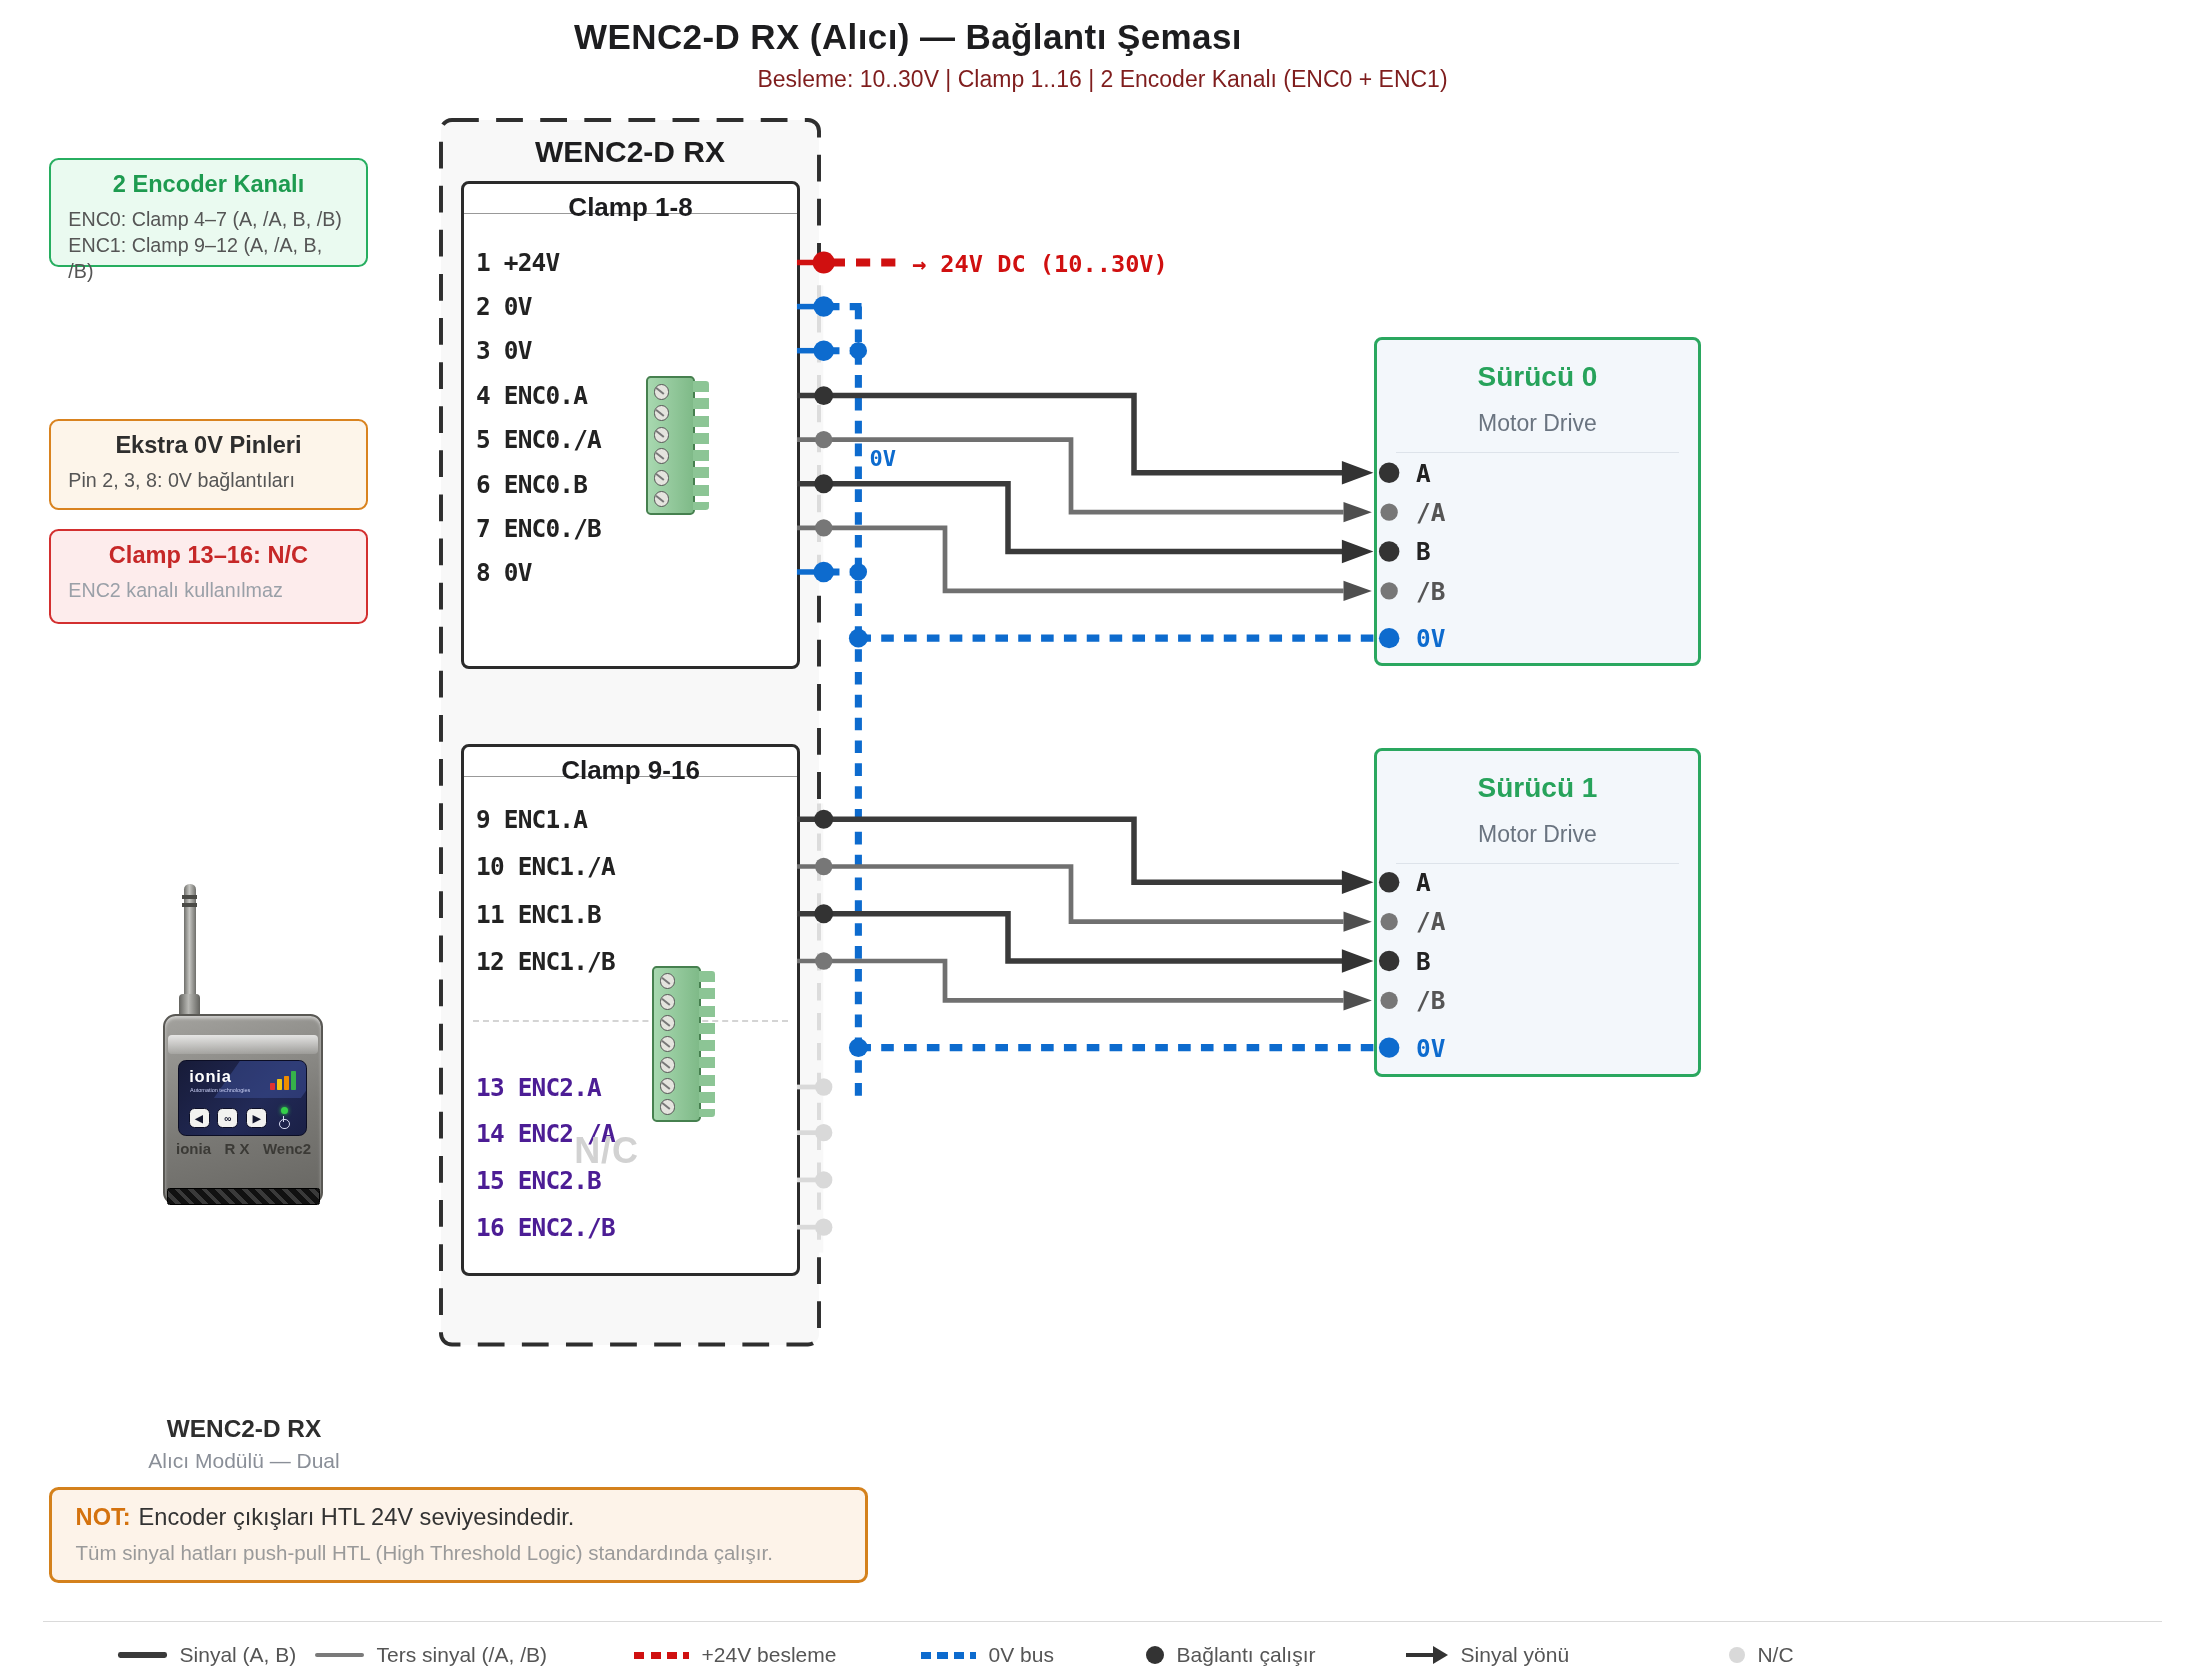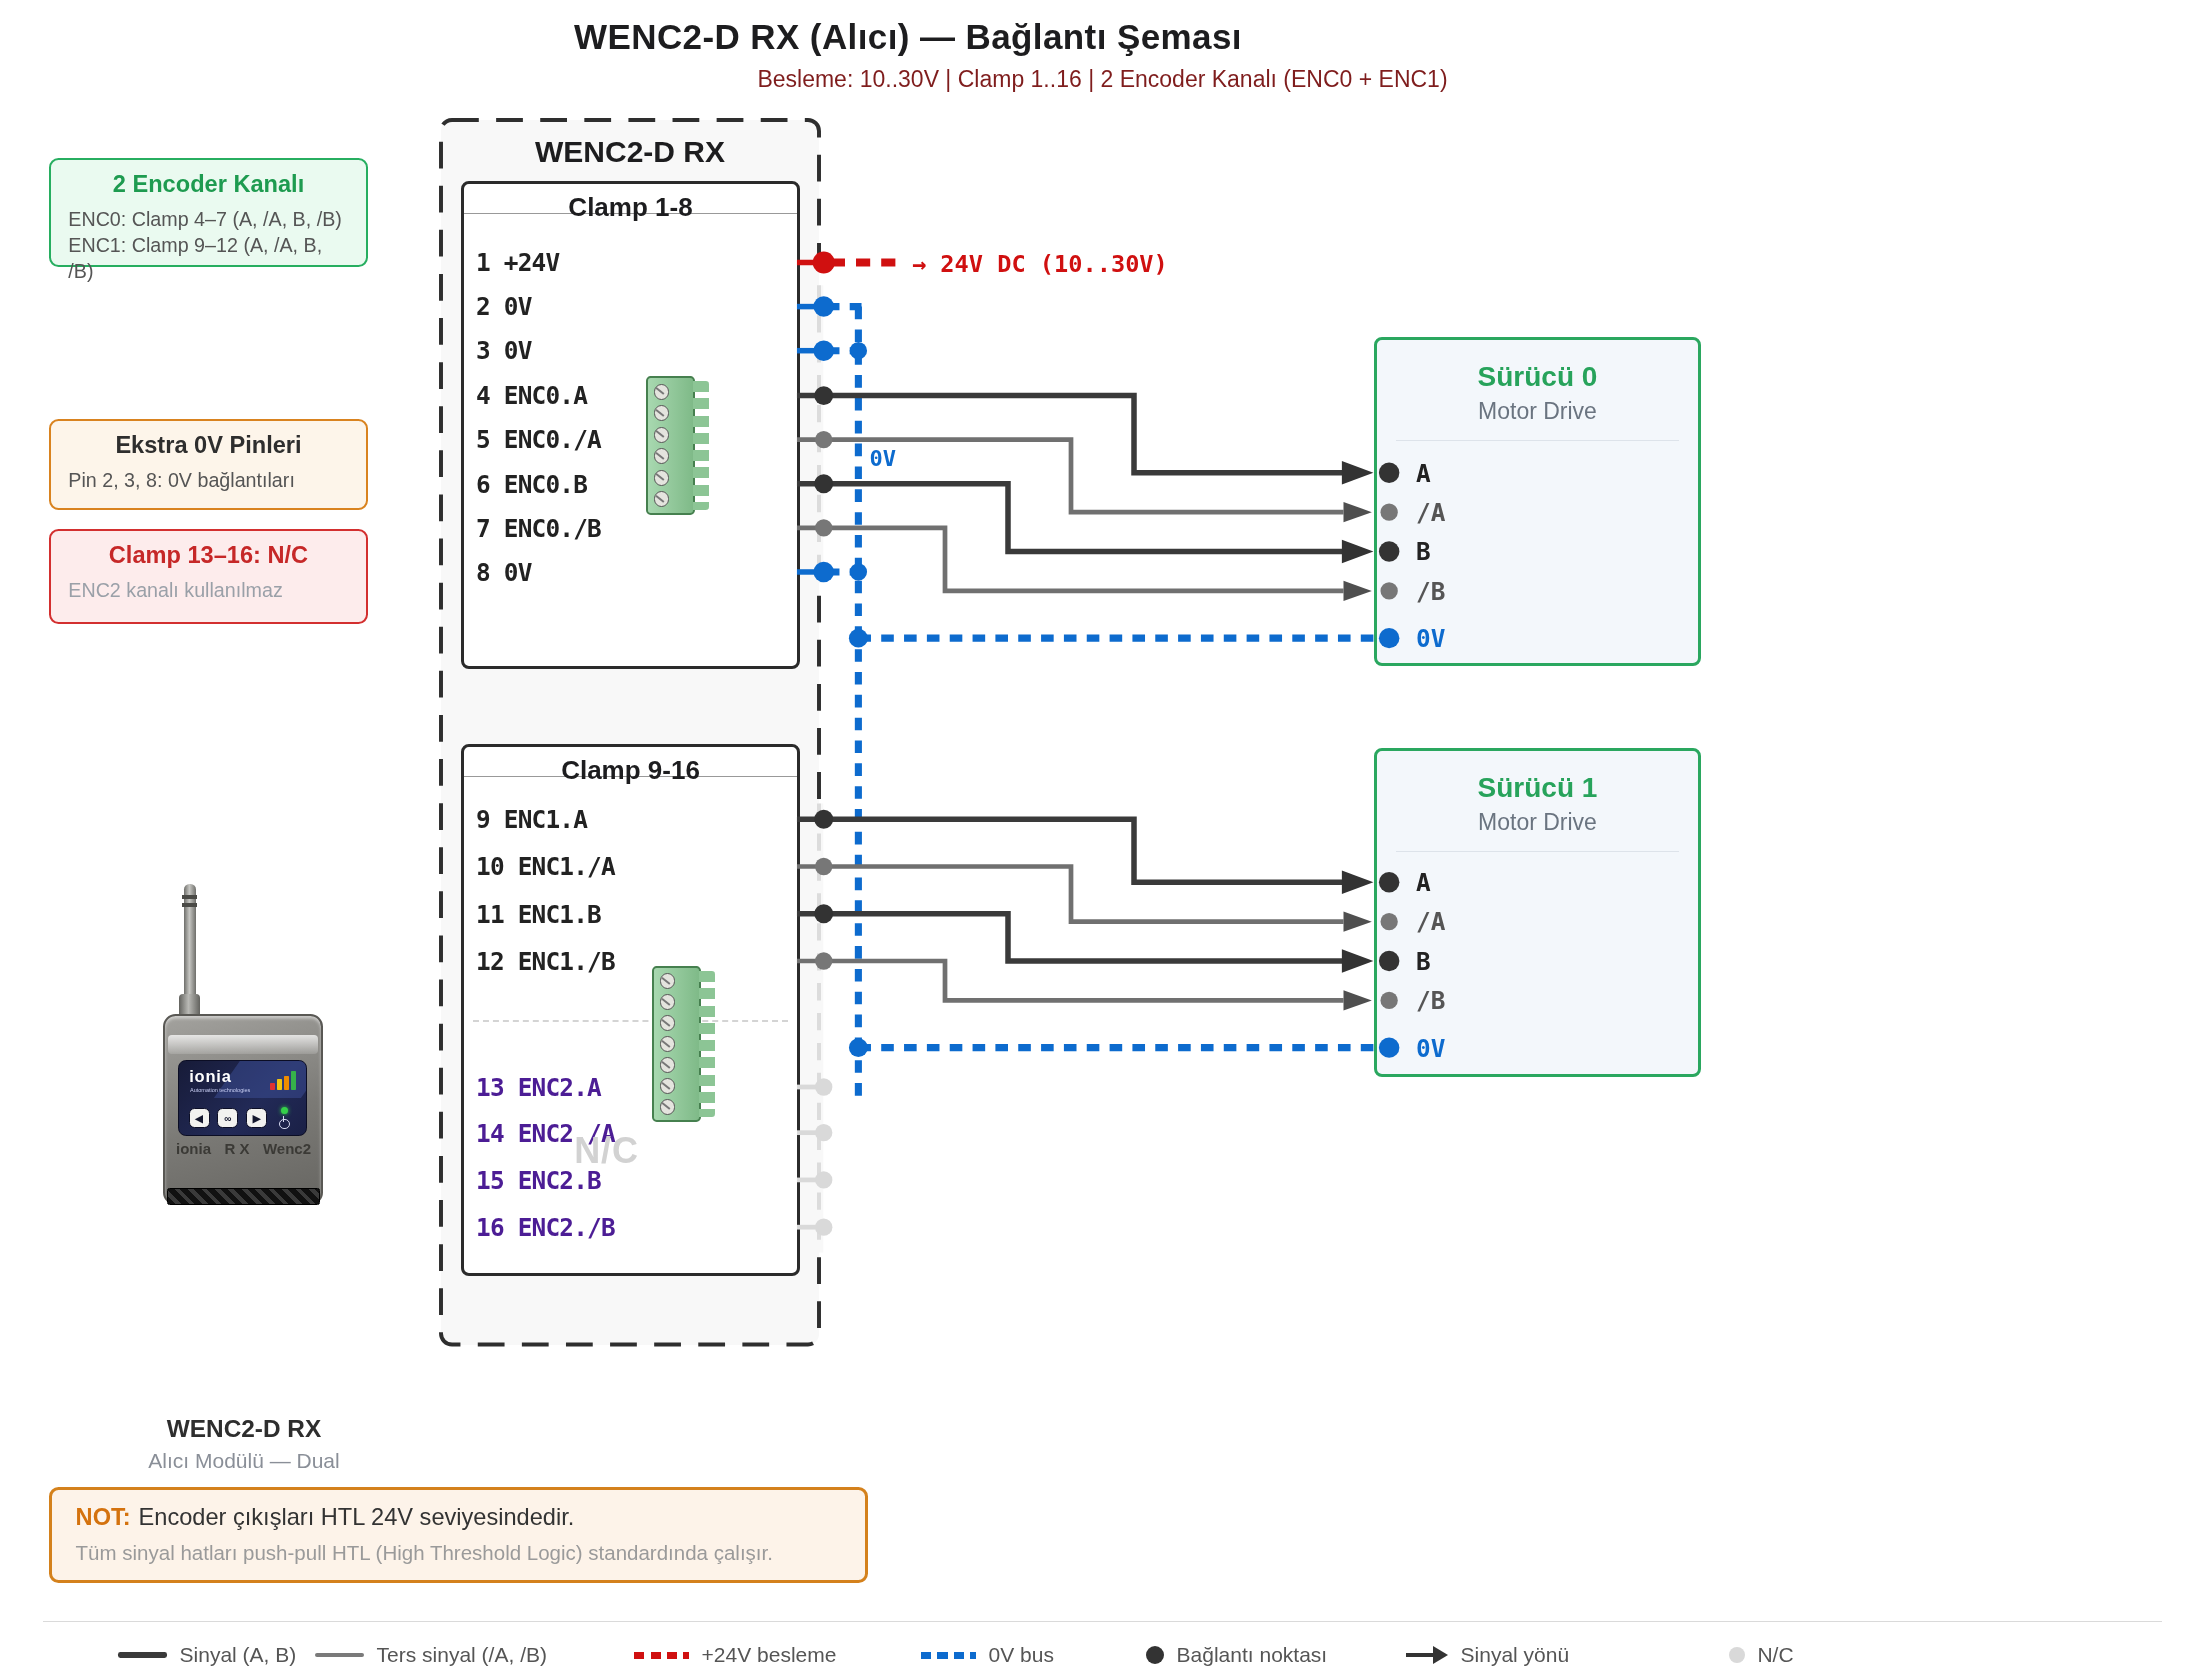--- a/index.html
+++ b/index.html
@@ -61,21 +61,21 @@
     position:relative; }
   .screw::after { content:''; position:absolute; left:0.8px; top:5.5px; width:10.2px; height:1.6px;
     background:#777; transform:rotate(38deg); }
 
   
   .drive { position:absolute; left:1374px; width:327px; height:329px; background:#f3f7fb;
     border:3.2px solid #2aa75f; border-radius:8px; }
   .drive-0 { top:337px; }
   .drive-1 { top:748px; }
   .drive-title { margin-top:20.5px; text-align:center; font-size:28px; font-weight:700; color:#27a35b; }
-  .drive-subtitle { margin-top:5px; text-align:center; font-size:23px; color:#6a7480; }
+  .drive-subtitle { margin-top:17px; text-align:center; font-size:23px; color:#6a7480; }
   .drive-sep { width:88%; margin:15.8px auto 0 auto; border-top:1.6px solid #dde3ea; }
   .dpin { position:absolute; left:1416px; transform:translateY(-50%);
     font-family:"DejaVu Sans Mono", monospace; font-weight:700; font-size:24.4px; }
   .dpin.t-sig { color:#222; } .dpin.t-inv { color:#555; } .dpin.t-bus { color:#0d6bce; }
 
   
   .wiring { position:absolute; left:0; top:0; }
   .w-sig  { stroke:#3a3a3a; stroke-width:7; fill:none; }
   .w-inv  { stroke:#707070; stroke-width:6; fill:none; }
   .w-busd { stroke:#0d6bce; stroke-width:9; fill:none; stroke-dasharray:16 13; }
@@ -378,21 +378,21 @@
   <div class="legend-item" style="left:634px">
     <i class="sw-dash"></i>
     <span>+24V besleme</span>
   </div>
   <div class="legend-item" style="left:921px">
     <i class="sw-dash bus"></i>
     <span>0V bus</span>
   </div>
   <div class="legend-item" style="left:1146px">
     <i class="sw-dot"></i>
-    <span>Bağlantı noktası</span>
+    <span>Bağlantı çalışır</span>
   </div>
   <div class="legend-item" style="left:1406px">
     <span class="sw-arrow">
         <i class="tail"></i>
         <i class="head"></i>
       </span>
     <span>Sinyal yönü</span>
   </div>
   <div class="legend-item" style="left:1729px">
     <i class="sw-dot nc"></i>

